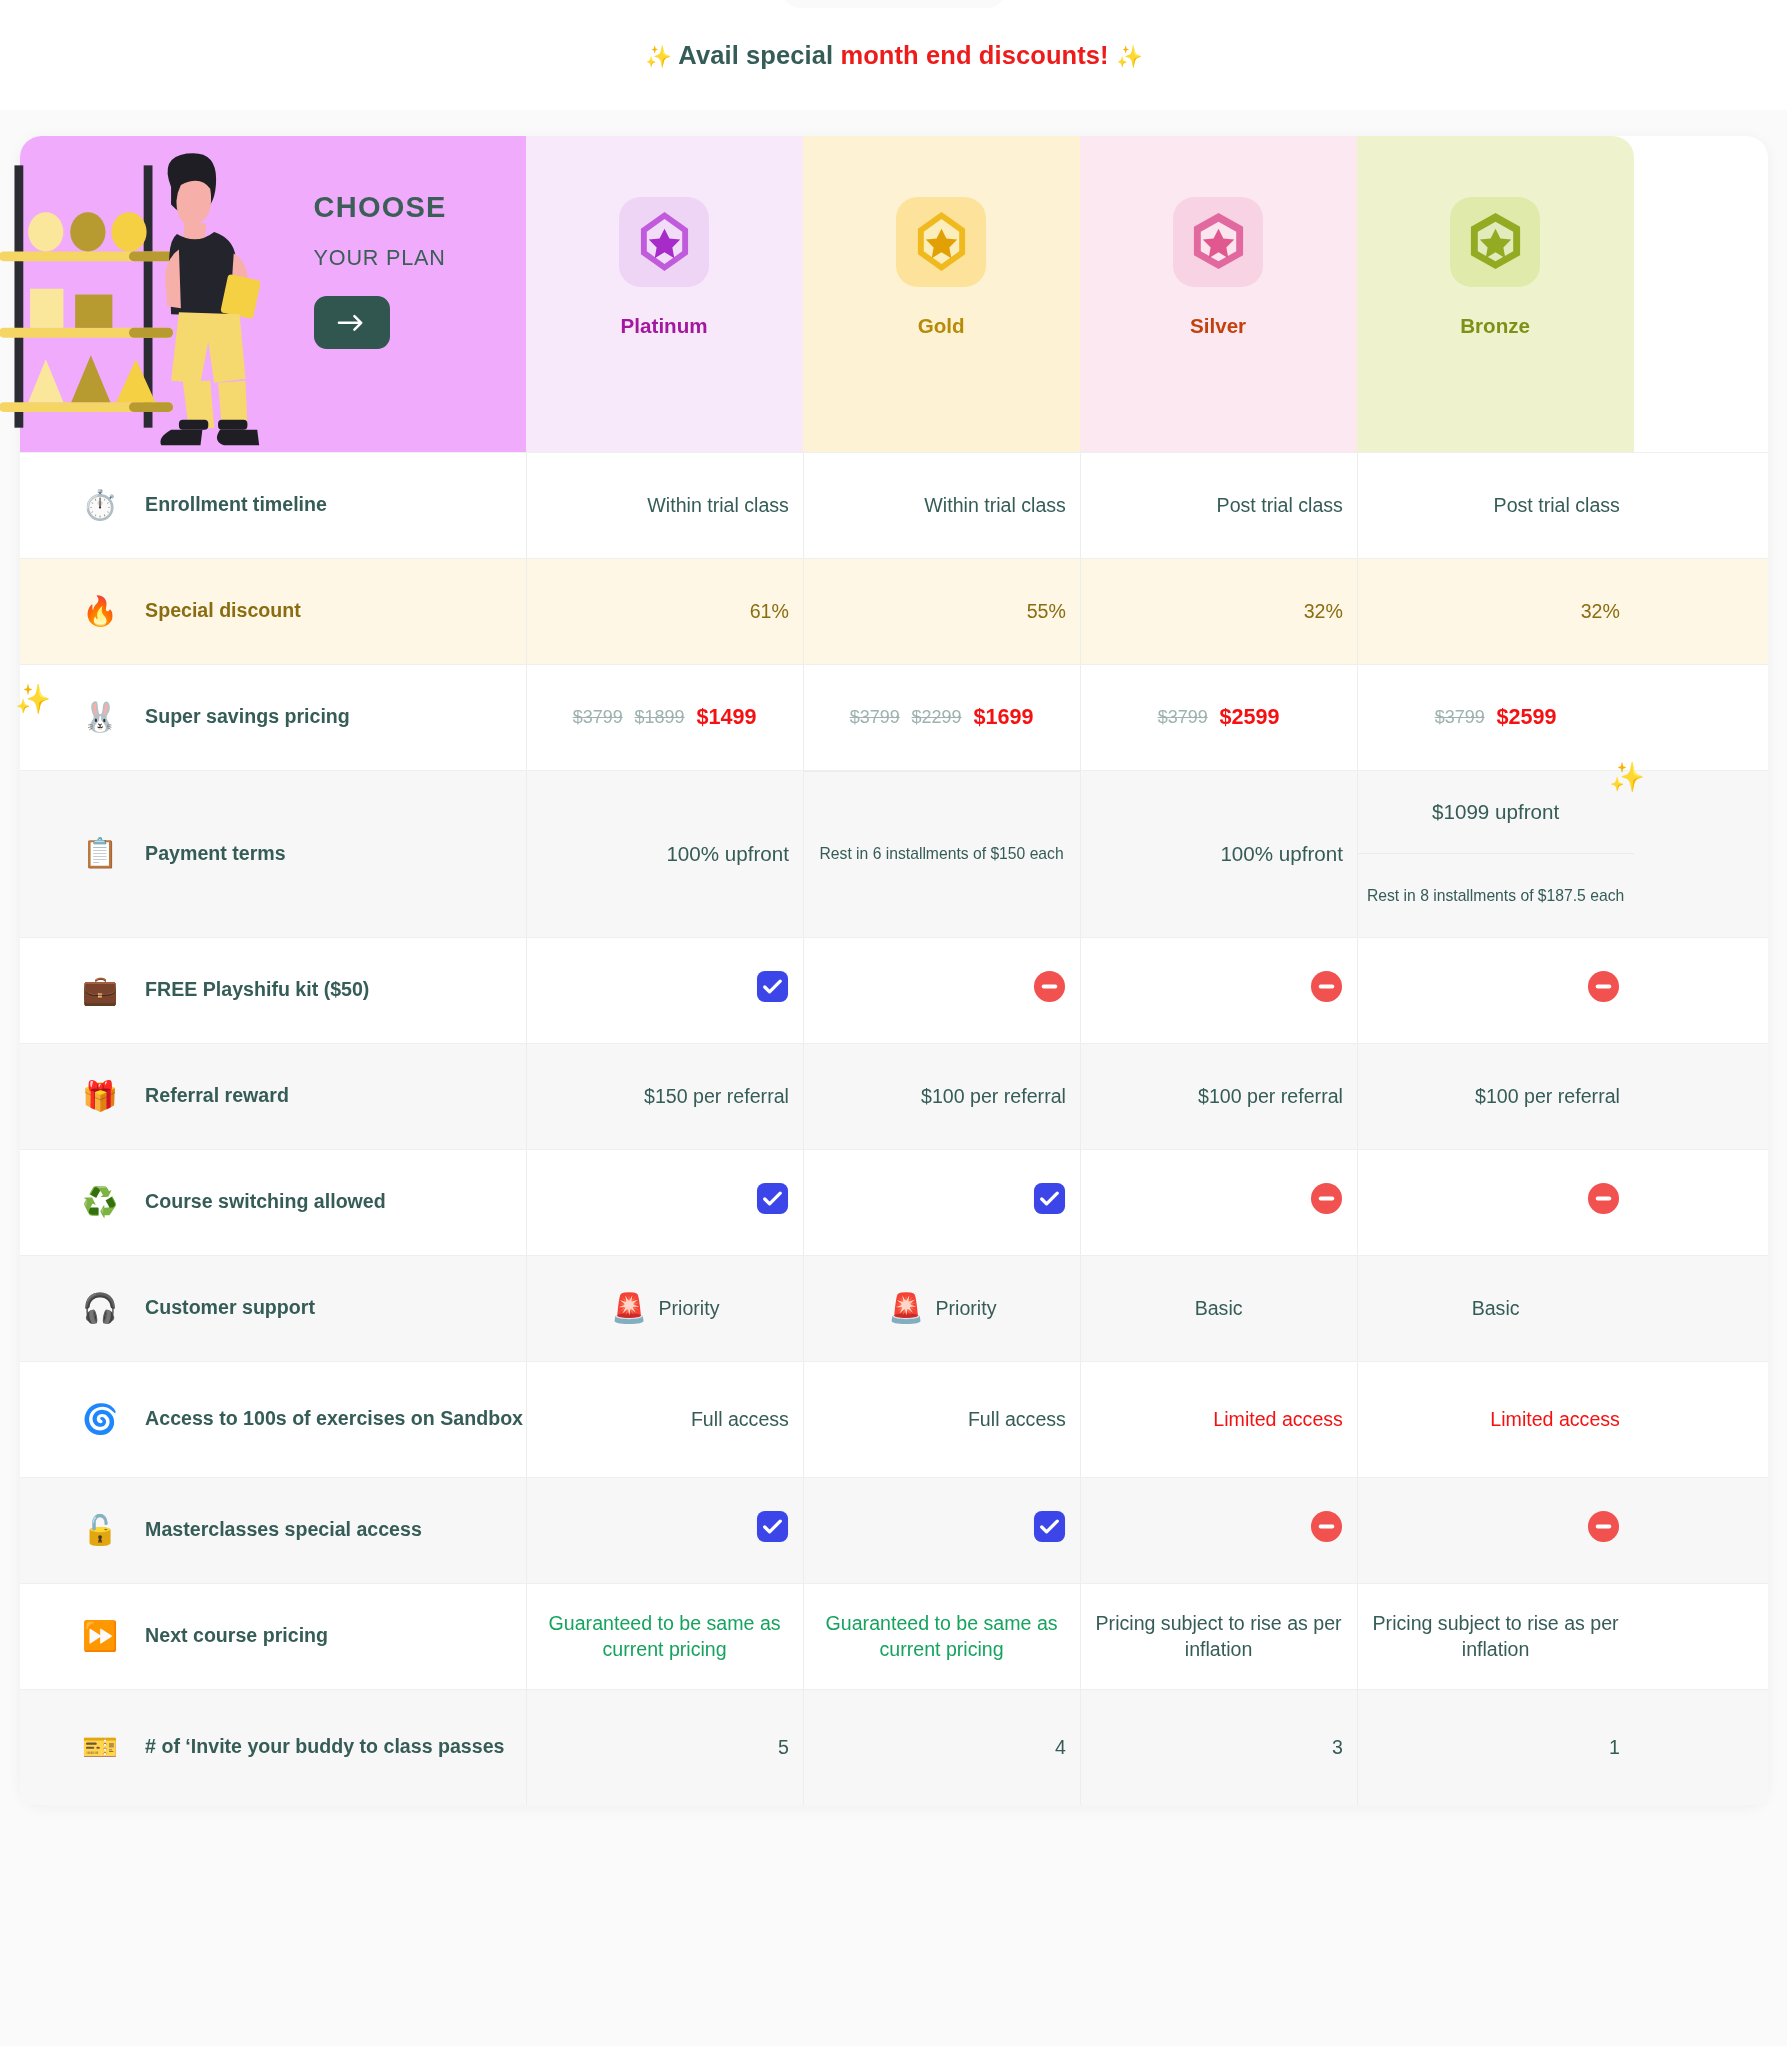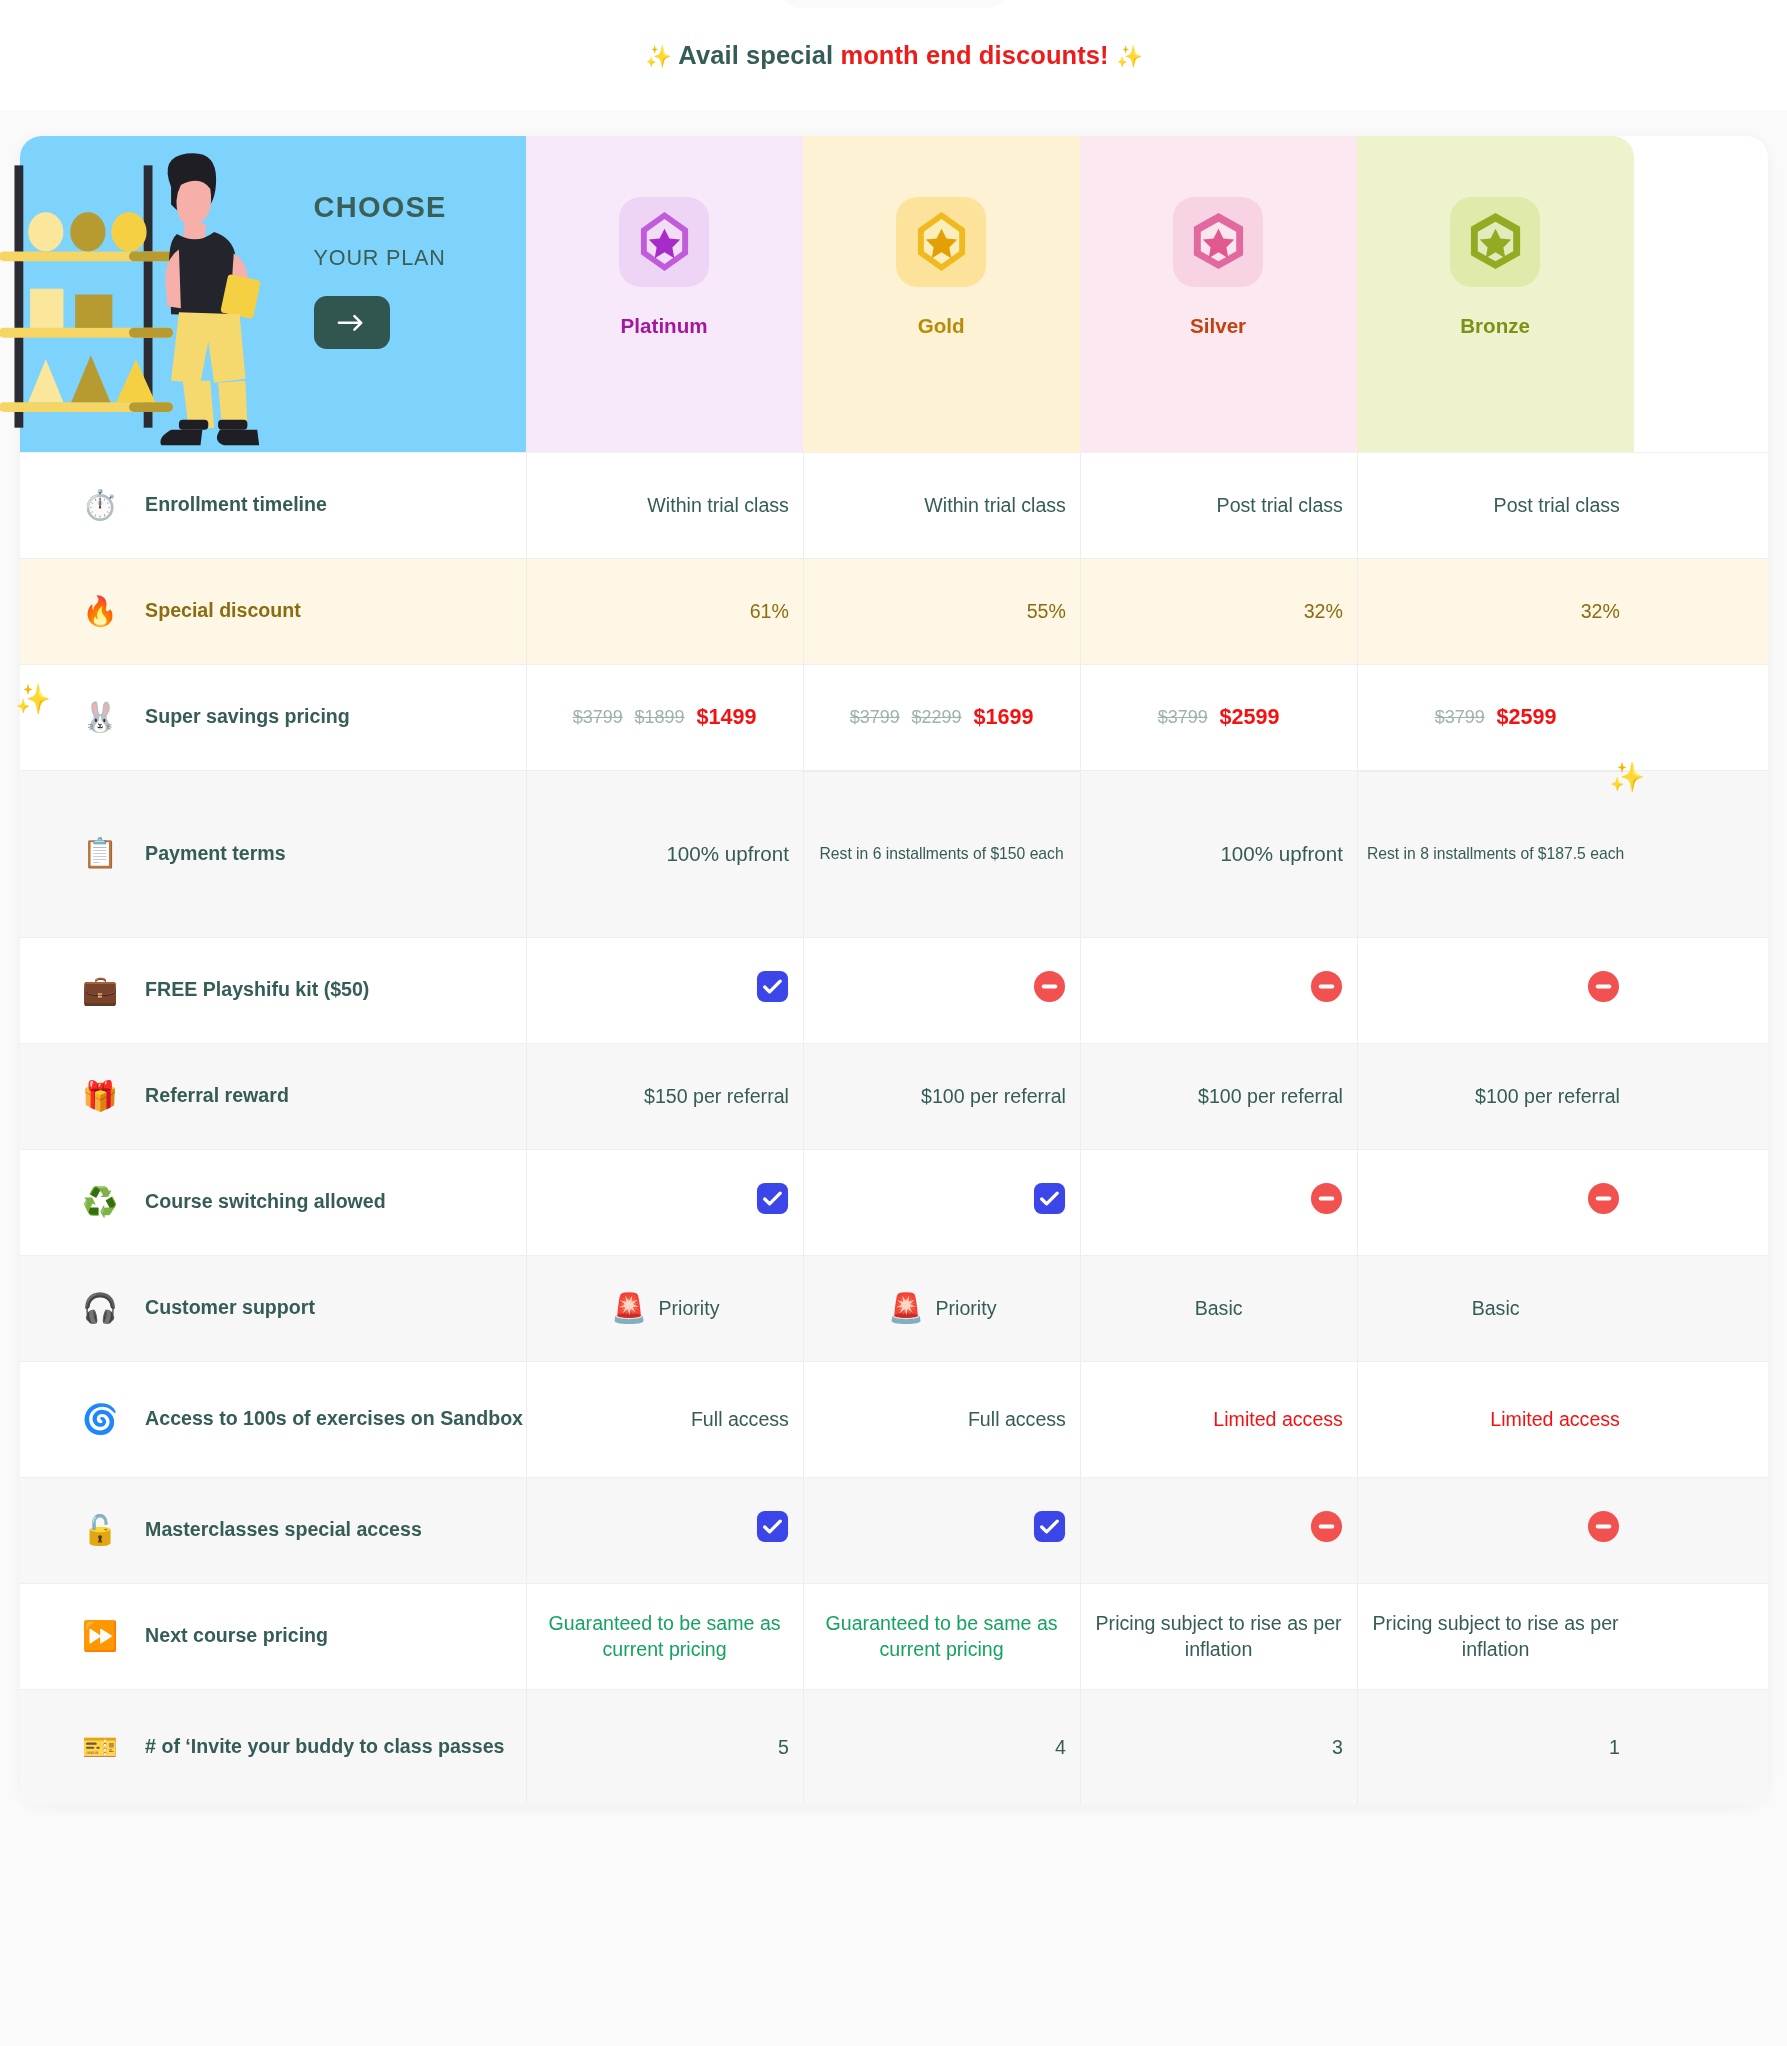--- a/index.html
+++ b/index.html
@@ -62,21 +62,21 @@
     position: relative;
   }
 
   
   .head-row { height: 316px; }
 
   .head-brand {
     position: relative;
     display: flex;
     align-items: center;
-    background: #7dd3fc;
+    background: #f0abfc;
     border-radius: 21.6px 0 0 0;
   }
   .illus {
     position: absolute;
     left: -43px;
     bottom: -7.8px;
     width: 304px;
     height: 323px;
     pointer-events: none;
   }
@@ -395,20 +395,21 @@
           <div class="val">
             <span style="font-size: 20.6px;">100% upfront</span>
           </div>
           <div class="val split">
             <div class="split-bot">Rest in 6 installments of $150 each</div>
           </div>
           <div class="val">
             <span style="font-size: 20.6px;">100% upfront</span>
           </div>
           <div class="val split">
+            <div class="split-top">$1099 upfront</div>
             <div class="split-bot">Rest in 8 installments of $187.5 each</div>
           </div>
         </div>
         <div class="row body-row sep">
           <div class="feat">
             <span style="width: 39px; height: 39px; flex: 0 0 39px; display: flex; align-items: center; justify-content: center; font-size: 29px; line-height: 1;">💼</span>
             <div class="feat-label">FREE Playshifu kit ($50)</div>
           </div>
           <div class="val">
             <span class="mark-yes"><svg width="33" height="33" viewBox="0 0 34 34">

